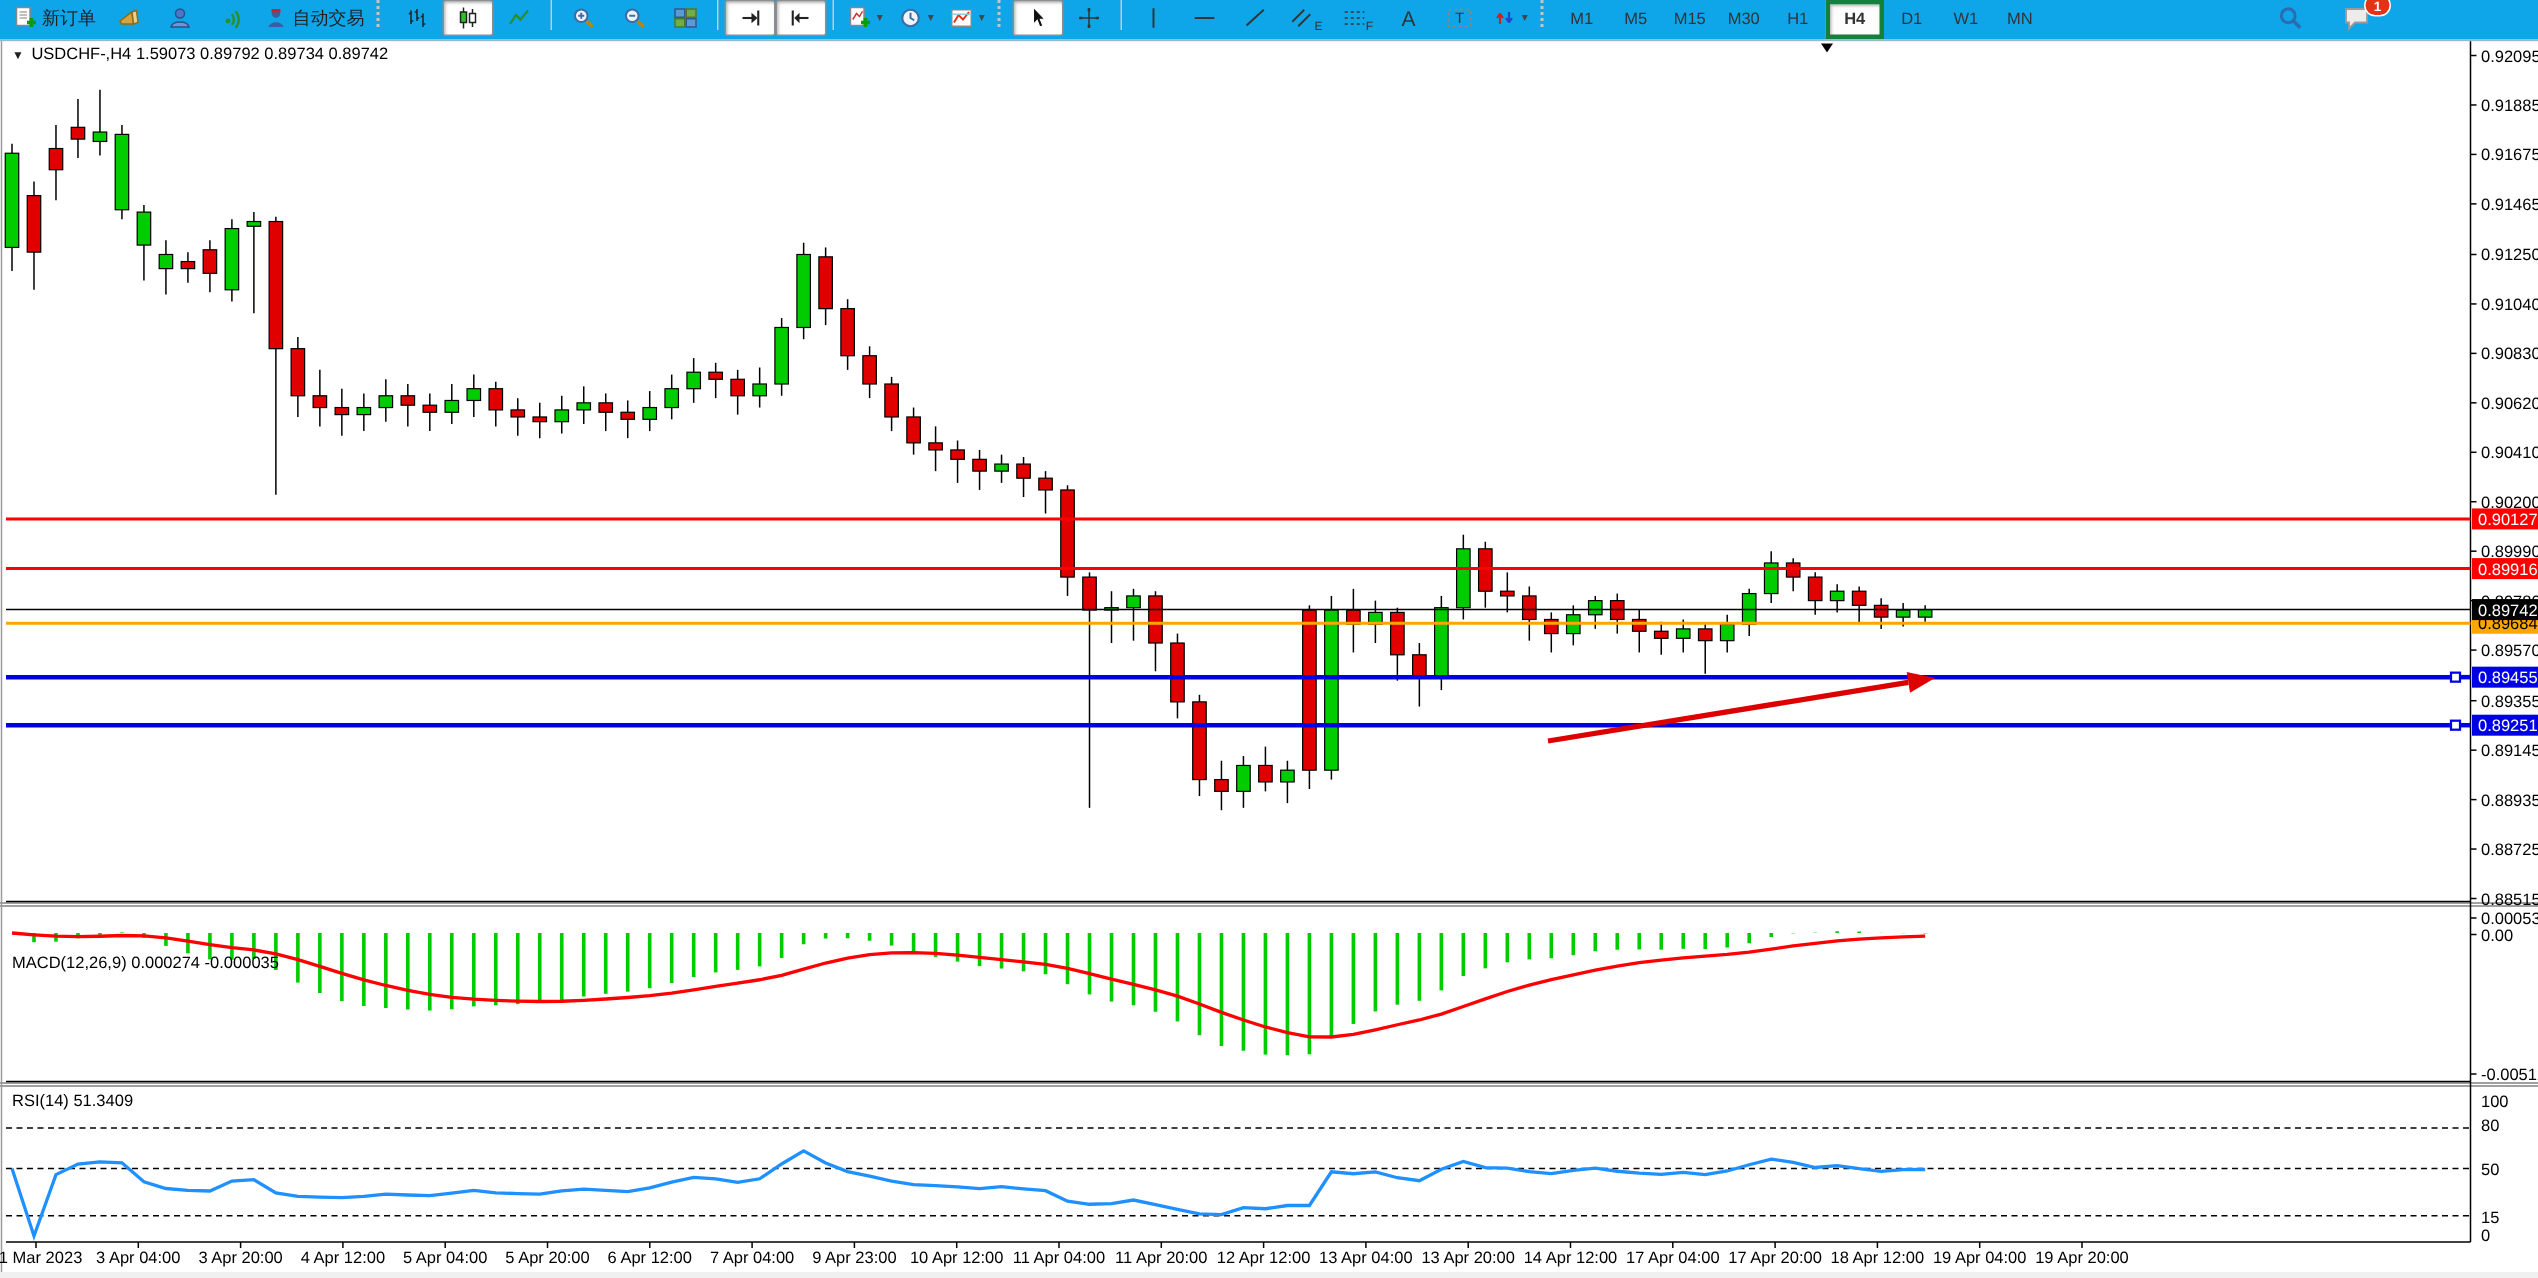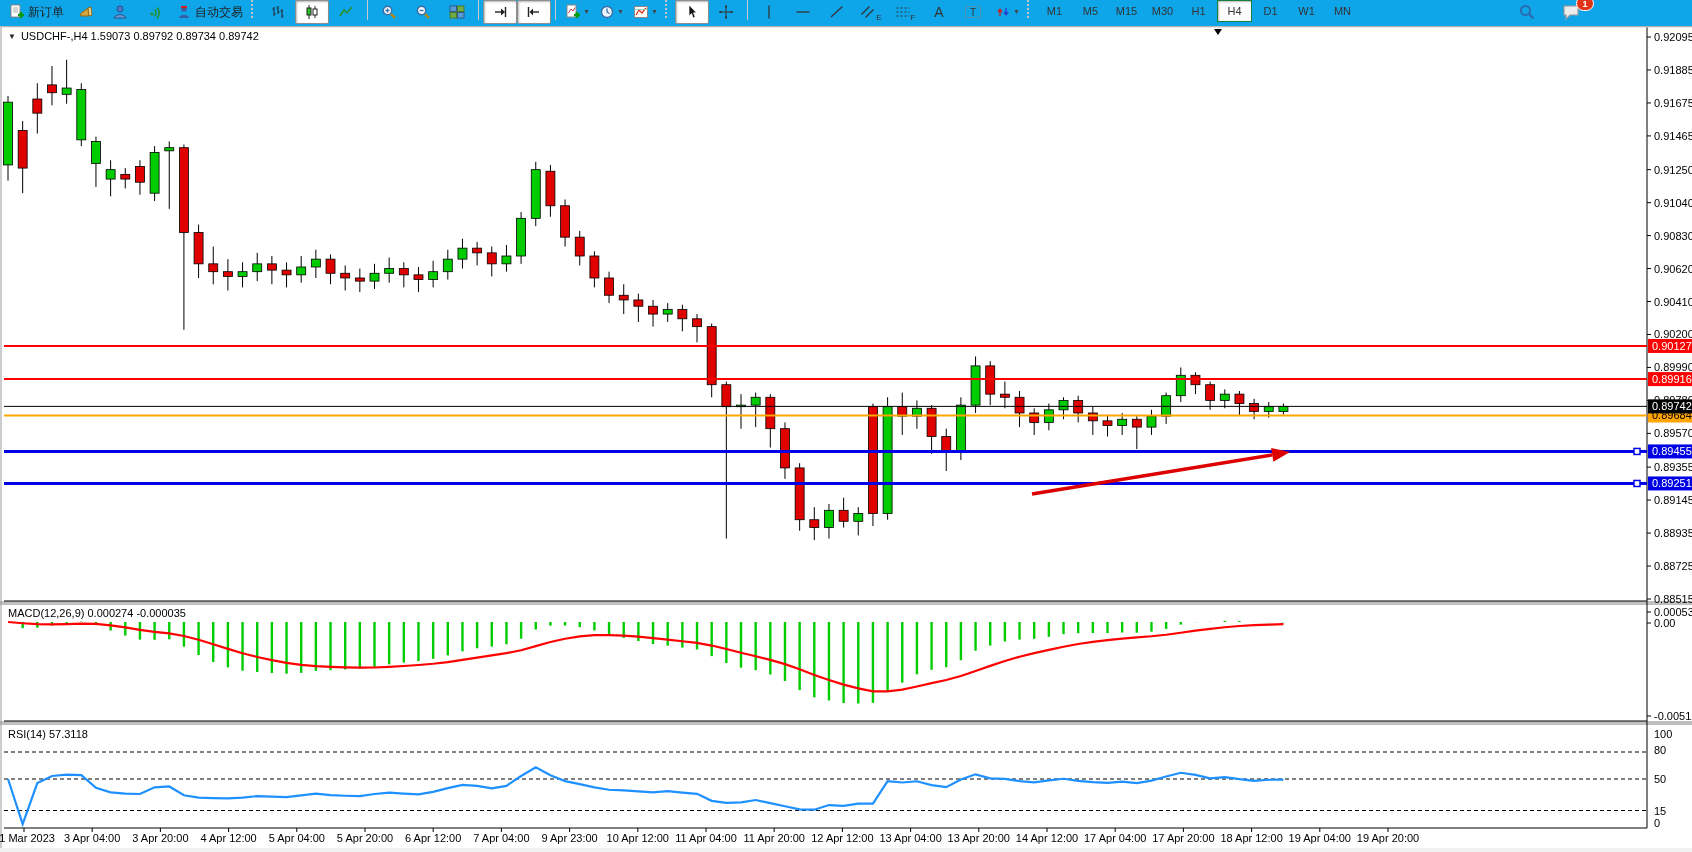--- a/index.html
+++ b/index.html
@@ -10,33 +10,33 @@
     border-bottom:1px solid #b6b6b6;display:flex;align-items:flex-start;padding:0 4px;z-index:10;}
   .grip{width:5px;height:18px;margin:0 3px;border-left:2px dotted #c5c5c5;}
   .sep{width:1px;height:20px;background:#c9c9c9;margin:0 4px;}
   .tb-btn{height:22px;min-width:24px;display:flex;align-items:center;justify-content:center;
     gap:3px;padding:0 4px;border:1px solid transparent;border-radius:2px;font-size:12px;
     color:#222;cursor:default;white-space:nowrap;}
   .tb-btn.pressed{background:#ffffff;border:1px solid #8e8e8e;
     box-shadow:inset 1px 1px 2px rgba(0,0,0,.28);}
   .tf-btn{height:20px;min-width:27px;font-size:11px;color:#333;display:flex;
     align-items:center;justify-content:center;border:1px solid transparent;padding:0 3px;}
-  .tf-btn.pressed{background:#fdfdfd;border:1px solid #15803d;
-    box-shadow:inset 1px 1px 2px rgba(0,0,0,.28);}
+  .tf-btn.pressed{background:#fdfdfd;border:3px solid #15803d;
+    box-shadow:inset 1px 1px 2px rgba(0,0,0,.28);font-weight:bold;}
   .caret{font-size:8px;color:#444;line-height:1;}
   .right-group{margin-left:auto;margin-right:100px;display:flex;align-items:center;gap:10px;}
   .chat-wrap{position:relative;}
   .badge{position:absolute;top:-5px;right:-7px;background:#e03318;color:#fff;
     border:1px solid #fff;border-radius:8px;min-width:12px;height:13px;font-size:9px;
     display:flex;align-items:center;justify-content:center;padding:0 2px;font-weight:bold;}
   .sub-letter{font-size:8px;color:#333;align-self:flex-end;margin-left:-3px;margin-bottom:1px;}
   
   .overlay{position:absolute;z-index:5;font-size:11px;color:#000;white-space:nowrap;}
   #chart-title{top:30px;left:8px;display:flex;gap:5px;align-items:center;}
-  #macd-label{top:607px;left:8px;}
+  #macd-label{top:636px;left:8px;}
   #rsi-label{top:728px;left:8px;}
   .dd-icon{font-size:8px;color:#222;}
 </style>
 </head>
 <body>
 
 <svg id="chart-svg" width="1692" height="852">
     <rect x="0" y="26" width="1692" height="822" fill="#ffffff"></rect>
     <rect x="0" y="848" width="1692" height="4" fill="#f0f0f0"></rect>
     <line x1="0" y1="602" x2="1692" y2="602" stroke="#808080"></line>
@@ -651,13 +651,13 @@
       <span class="badge">1</span>
     </div>
   </div>
 </div>
 
 <div class="overlay" id="chart-title">
   <span class="dd-icon">▼</span>
   <span>USDCHF-,H4 1.59073 0.89792 0.89734 0.89742</span>
 </div>
 <div class="overlay" id="macd-label">MACD(12,26,9) 0.000274 -0.000035</div>
-<div class="overlay" id="rsi-label">RSI(14) 57.3118</div>
+<div class="overlay" id="rsi-label">RSI(14) 51.3409</div>
 
 </body></html>

